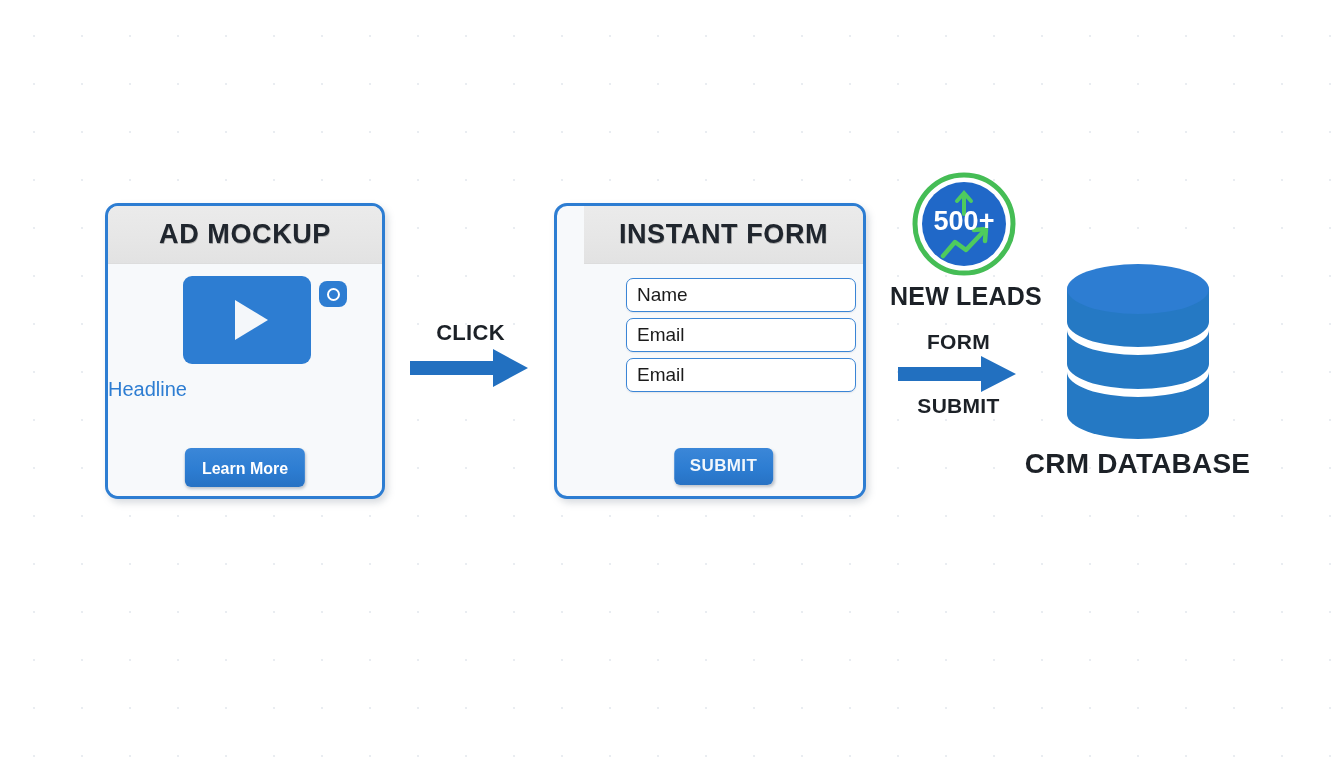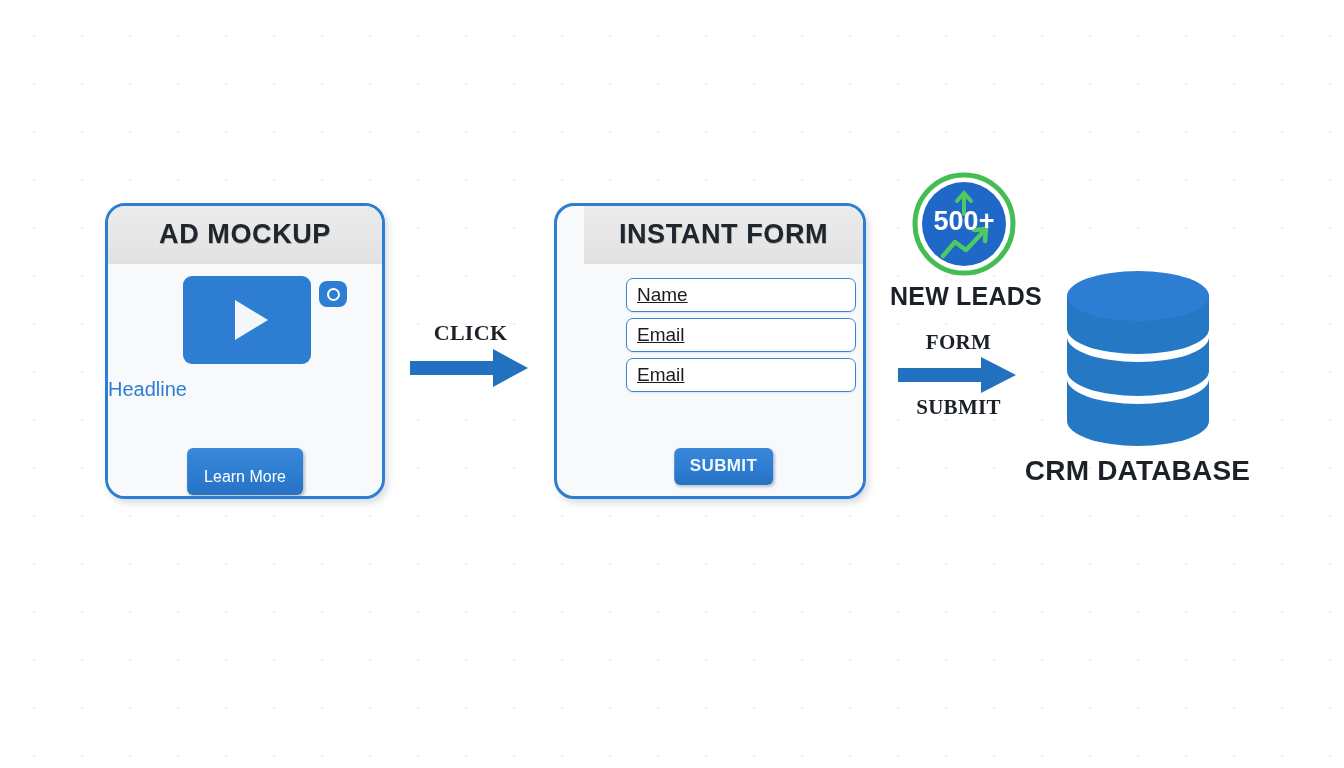--- a/index.html
+++ b/index.html
@@ -22,21 +22,21 @@
   .stage {
     position: absolute;
     inset: 0;
   }
 
   
   .card {
     position: absolute;
     box-sizing: border-box;
     border: 3px solid #2d7dd2;
-    border-radius: 20px;
+    border-radius: 13px;
     background: #f7f9fb;
     box-shadow: 3px 4px 7px rgba(120,130,145,0.28);
     overflow: hidden;
   }
   .card-header {
     height: 58px;
     box-sizing: border-box;
     background: linear-gradient(180deg, #ebebeb 0%, #e6e6e6 62%, #e2e2e2 100%);
     display: flex;
     align-items: center;
@@ -122,25 +122,25 @@
     font-size: 20px;
   }
   .ad-headline { top: 114px; }
   .ad-description { top: 141px; }
 
   .learn-more-btn {
     position: absolute;
     left: 50%;
     transform: translateX(-50%);
     top: 184px;
-    padding: 20px 17px 9px;
+    padding: 12px 17px 9px;
     background: linear-gradient(180deg, #3b87d8 0%, #2d7dd2 55%, #2772c4 100%);
     color: #ffffff;
     font-size: 16px;
-    font-weight: normal;
+    font-weight: bold;
     border: none;
     border-radius: 6px;
     box-shadow: 1px 2px 3px rgba(80,95,115,0.35);
     cursor: pointer;
     font-family: "Liberation Sans", sans-serif;
     white-space: nowrap;
   }
 
   
   #form-card { left: 554px; top: 203px; width: 312px; height: 296px; padding-left: 27px; }
@@ -158,21 +158,20 @@
     height: 34px;
     margin-bottom: 6px;
     padding: 0 10px;
     background: #ffffff;
     border: 1.6px solid #3a85d6;
     border-radius: 7px;
     font-size: 19px;
     color: #1b1b1b;
     font-family: "Liberation Sans", sans-serif;
     box-shadow: 0 1px 1.5px rgba(120,135,155,0.18);
-    text-decoration: underline;
   }
   .form-input::placeholder { color: #1b1b1b; opacity: 1; }
 
   .form-submit-btn {
     position: absolute;
     left: 50%;
     transform: translateX(-50%);
     top: 184px;
     padding: 8px 16px 9px;
     background: linear-gradient(180deg, #3b87d8 0%, #2d7dd2 55%, #2772c4 100%);
@@ -182,21 +181,21 @@
     letter-spacing: 0.4px;
     border: none;
     border-radius: 6px;
     box-shadow: 1px 2px 3px rgba(80,95,115,0.35);
     cursor: pointer;
     font-family: "Liberation Sans", sans-serif;
     white-space: nowrap;
   }
 
   
-  .arrow-group { position: absolute; font-family: Liberation Serif, serif; }
+  .arrow-group { position: absolute; }
   #click-arrow-group { left: 408px; top: 320px; width: 125px; }
   #submit-arrow-group { left: 896px; top: 330px; width: 125px; }
 
   .arrow-label {
     text-align: center;
     font-size: 21px;
     font-weight: bold;
     color: #1c2127;
     letter-spacing: 0.3px;
     white-space: nowrap;
@@ -216,21 +215,21 @@
     margin-top: 6px;
     text-align: center;
     font-size: 25px;
     font-weight: bold;
     color: #1c2127;
     letter-spacing: 0.2px;
     white-space: nowrap;
   }
 
   
-  #crm-group { position: absolute; left: 1015px; top: 271px; width: 245px; }
+  #crm-group { position: absolute; left: 1015px; top: 264px; width: 245px; }
   .crm-cyl { display: block; margin: 0 auto; }
   .crm-label {
     margin-top: 4px;
     text-align: center;
     font-size: 28px;
     font-weight: bold;
     color: #1c2127;
     letter-spacing: 0.2px;
     white-space: nowrap;
   }

